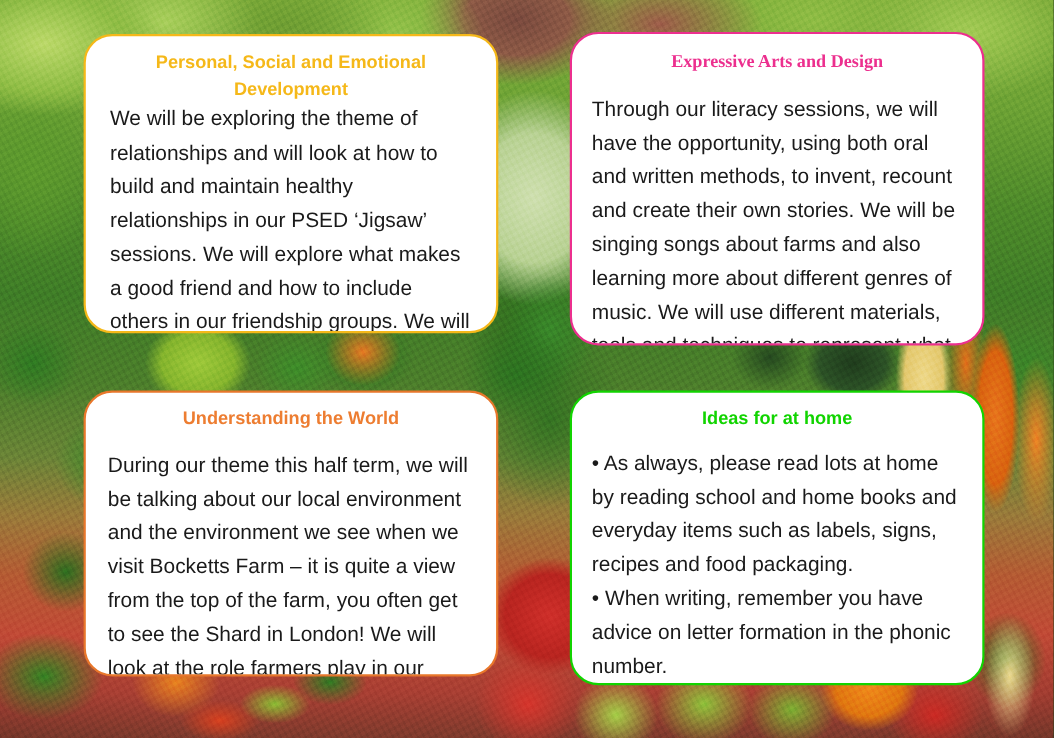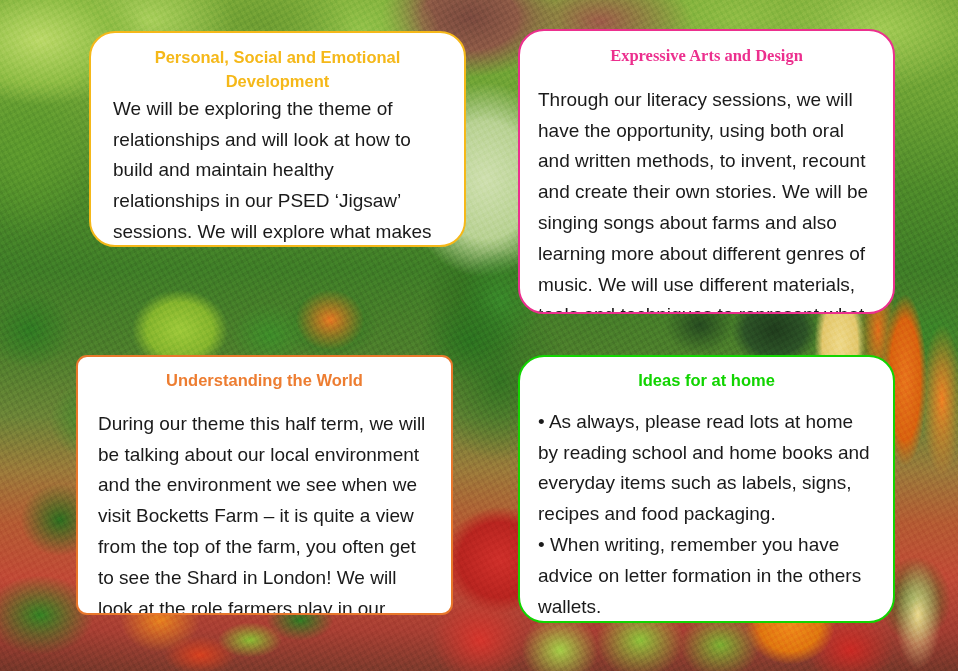--- a/index.html
+++ b/index.html
@@ -150,40 +150,39 @@
     margin: 0;
     text-align: left;
   }
 
   .card-body .bullet-line {
     display: block;
   }
 
   
   #card-psed {
-    left: 89px;  top: 31px;  width: 377px; height: 216px;
+    left: 76px;  top: 31px;  width: 377px; height: 272px;
     border-width: 2.5px; border-color: #f5b819;
     padding: 13px 22px 10px 22px;
   }
   #card-psed .card-title { color: #f5b819; }
   #card-psed .card-body  { }
 
   #card-ead {
     left: 518px; top: 29px;  width: 377px; height: 285px;
     border-width: 2.5px; border-color: #ec2f8e;
     padding: 13px 18px 10px 18px;
   }
   #card-ead .card-title { color: #ec2f8e; font-family: Liberation Serif, serif; }
   #card-ead .card-body  { margin-top: 17px; }
 
   #card-utw {
     left: 76px;  top: 355px; width: 377px; height: 260px;
     border-width: 2.5px; border-color: #e8772b;
     padding: 12px 20px 10px 20px;
-    border-radius: 11px;
   }
   #card-utw .card-title { color: #ed7d31; }
   #card-utw .card-body  { margin-top: 16px; }
 
   #card-home {
     left: 518px; top: 355px; width: 377px; height: 268px;
     border-width: 2.5px; border-color: #12d400;
     padding: 12px 18px 10px 18px;
   }
   #card-home .card-title { color: #11d400; }
@@ -213,19 +212,19 @@
 
   <div class="card" id="card-utw">
     <h2 class="card-title">Understanding the World</h2>
     <p class="card-body">During our theme this half term, we will be talking about our local environment and the environment we see when we visit Bocketts Farm – it is quite a view from the top of the farm, you often get to see the Shard in London! We will look at the role farmers play in our lives. Through our experience of reading Handa’s Surprise we will compare life, housing and weather in another country with our own lives here in the UK .</p>
   </div>
 
   <div class="card" id="card-home">
     <h2 class="card-title">Ideas for at home</h2>
     <div class="card-body">
         <span class="bullet-line">• As always, please read lots at home by reading school and home books and everyday items such as labels, signs, recipes and food packaging.</span>
-        <span class="bullet-line">• When writing, remember you have advice on letter formation in the others wallets.</span>
+        <span class="bullet-line">• When writing, remember you have advice on letter formation in the phonic number.</span>
         <span class="bullet-line">• Make a shopping list together and go to the shops to buy the food.</span>
         <span class="bullet-line">• Enjoy exploring number and shape at home.</span>
       </div>
   </div>
 
 </div>
 
 </body></html>

